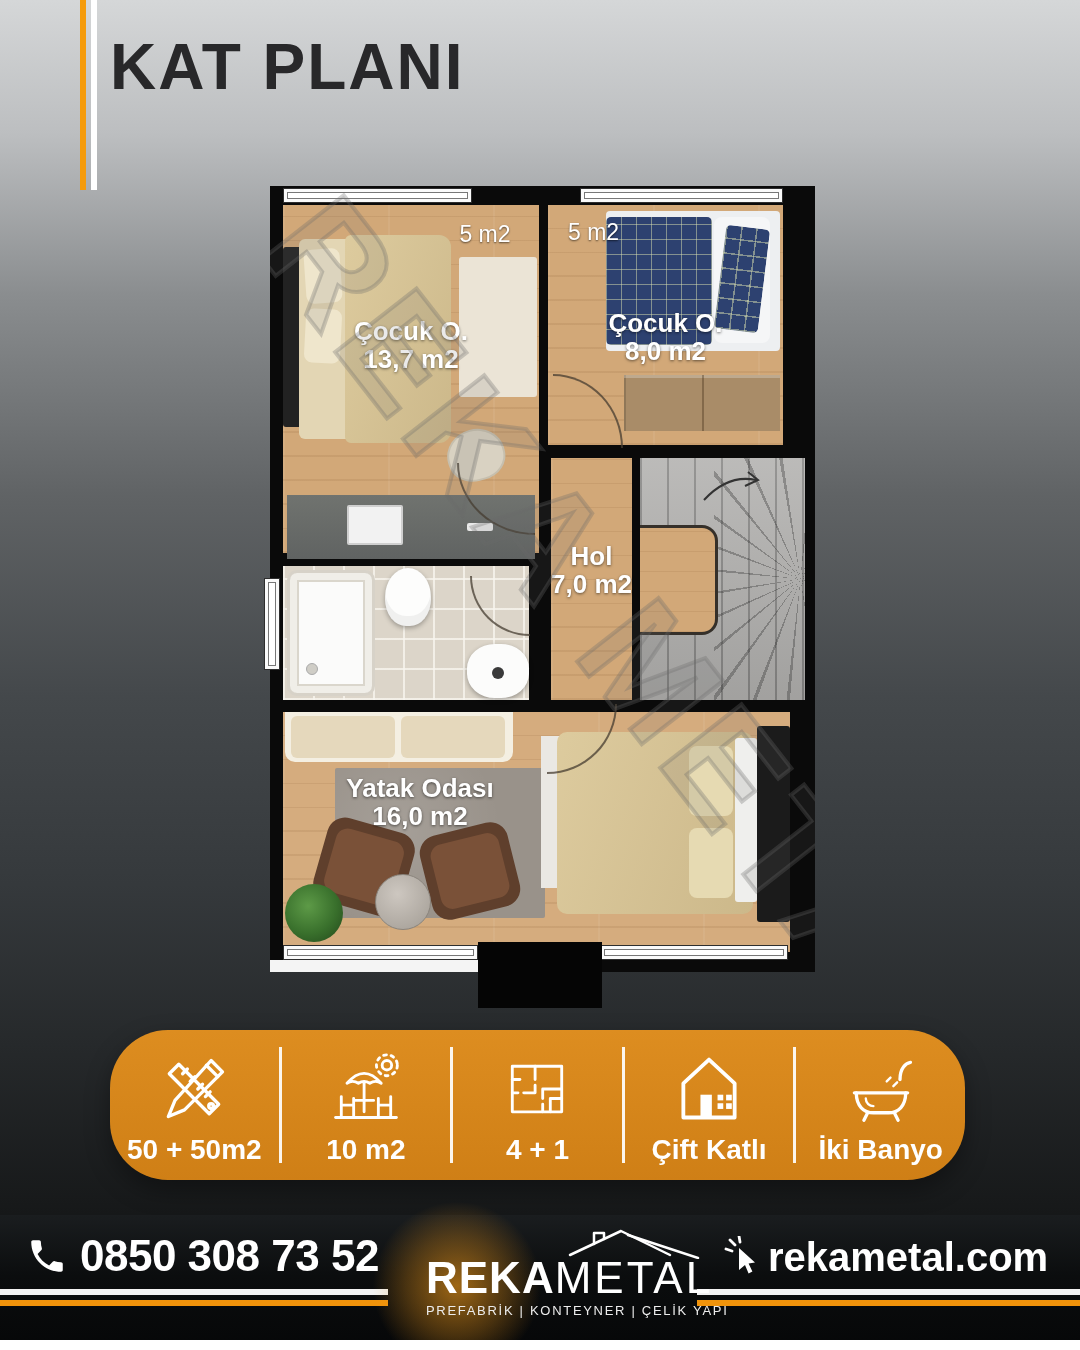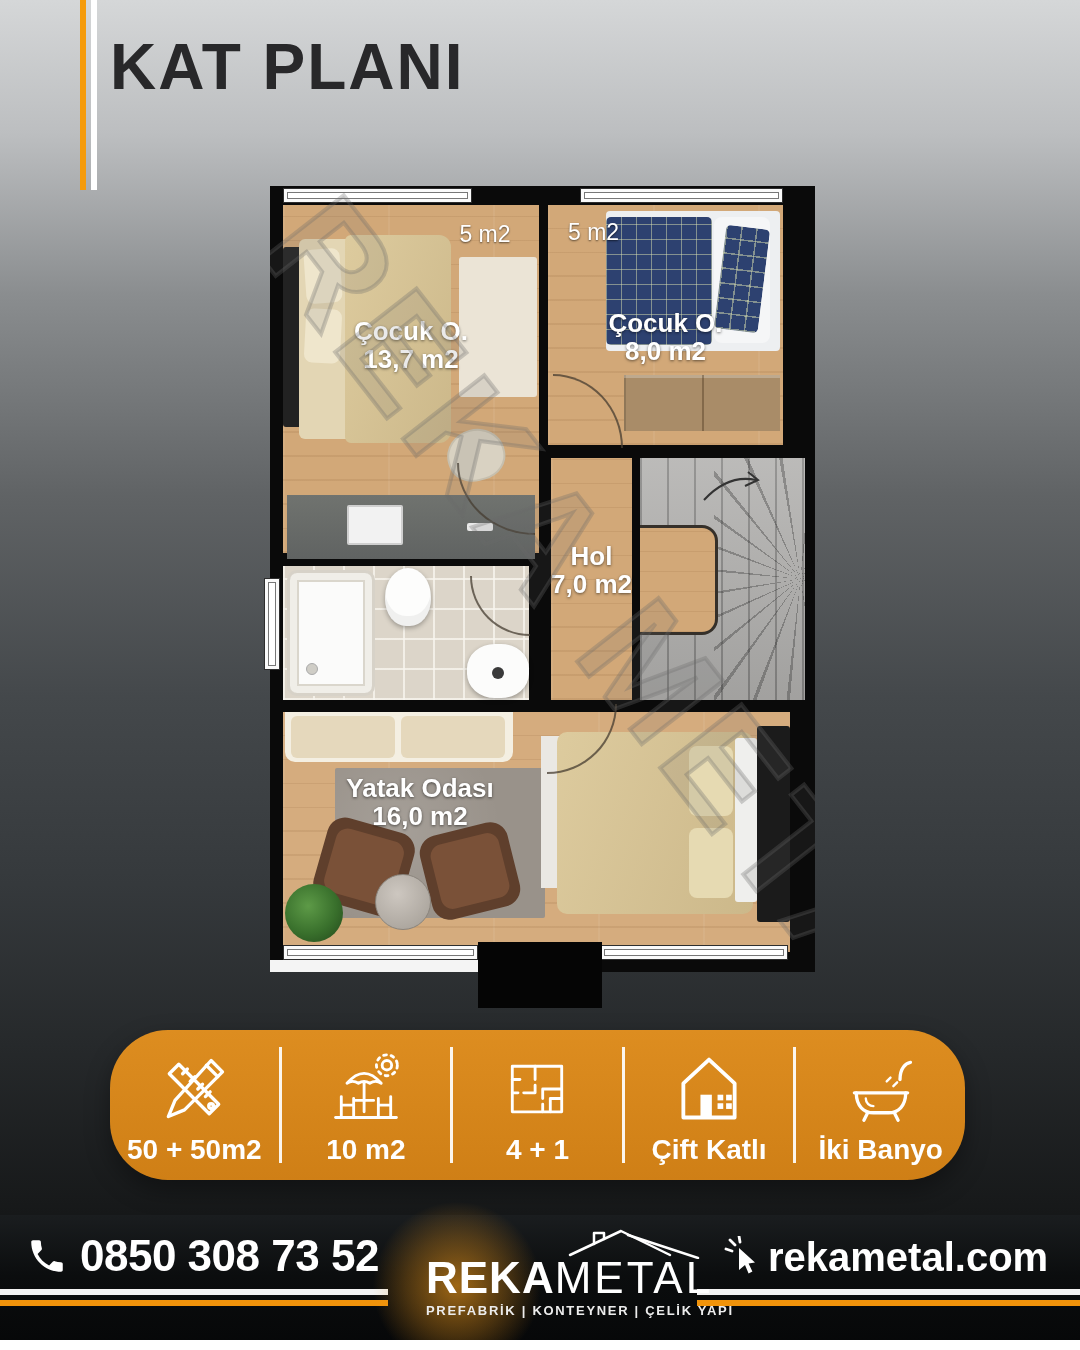--- a/index.html
+++ b/index.html
@@ -110,21 +110,21 @@
   .phone { position:absolute; left:26px; top:16px; display:flex; align-items:center; gap:12px; z-index:3; }
   .phone-text { color:#fff; font-size:44px; font-weight:700; letter-spacing:-0.5px; }
   .glow { position:absolute; left:372px; top:-14px; width:170px; height:170px; z-index:1;
     background:radial-gradient(circle, rgba(238,152,26,0.65) 0%, rgba(238,152,26,0.28) 42%, transparent 70%); }
   .brand { position:absolute; left:561px; top:12px; transform:translateX(-50%); width:270px; height:100px; z-index:2; }
   .brand-roof { position:absolute; right:-10px; top:-2px; }
   .brand-name { position:absolute; left:0; top:26px; width:100%; text-align:center; color:#fff; font-size:44px; white-space:nowrap; }
   .brand-bold { font-weight:700; letter-spacing:1px; }
   .brand-light { font-weight:400; letter-spacing:3px; }
   .brand-tagline { position:absolute; left:0; top:76px; width:100%; text-align:center; color:#ececec;
-    font-size:13px; letter-spacing:1.7px; font-weight:700; white-space:nowrap; }
+    font-size:13px; letter-spacing:1.7px; font-weight:400; white-space:nowrap; }
   .website { position:absolute; left:724px; top:20px; display:flex; align-items:center; gap:0; z-index:3; }
   .website-text { color:#fff; font-size:40px; font-weight:700; }
 </style>
 </head>
 <body>
 
 <div id="page">
 
   <div class="accent-bar"></div>
   <div class="white-bar"></div>

